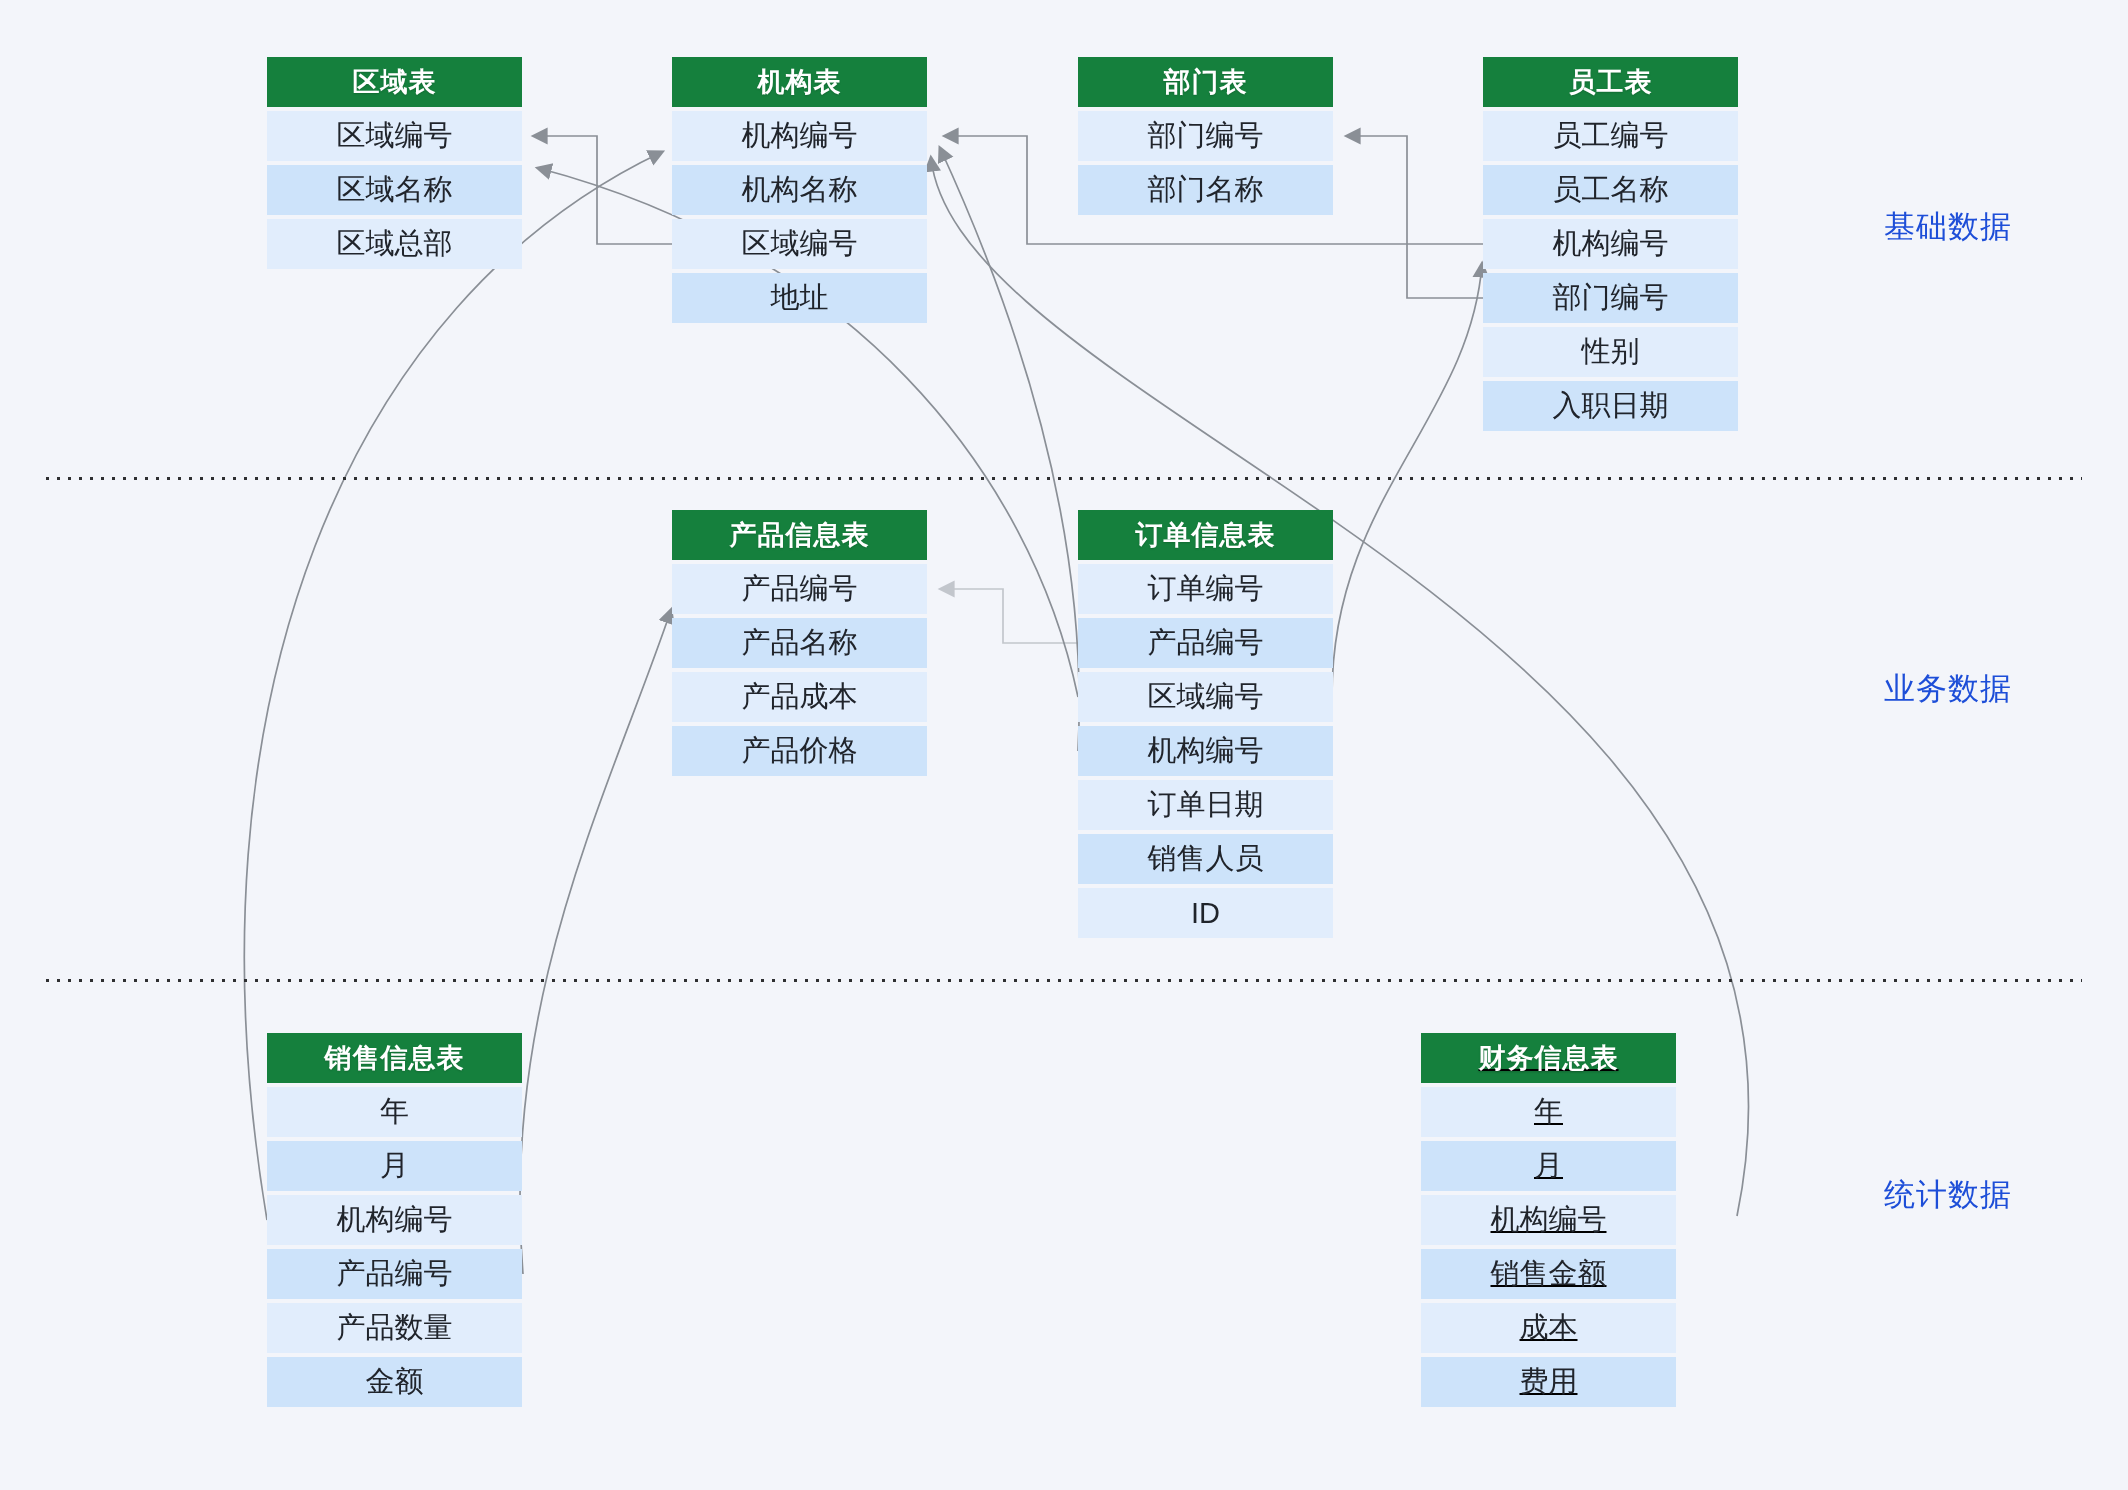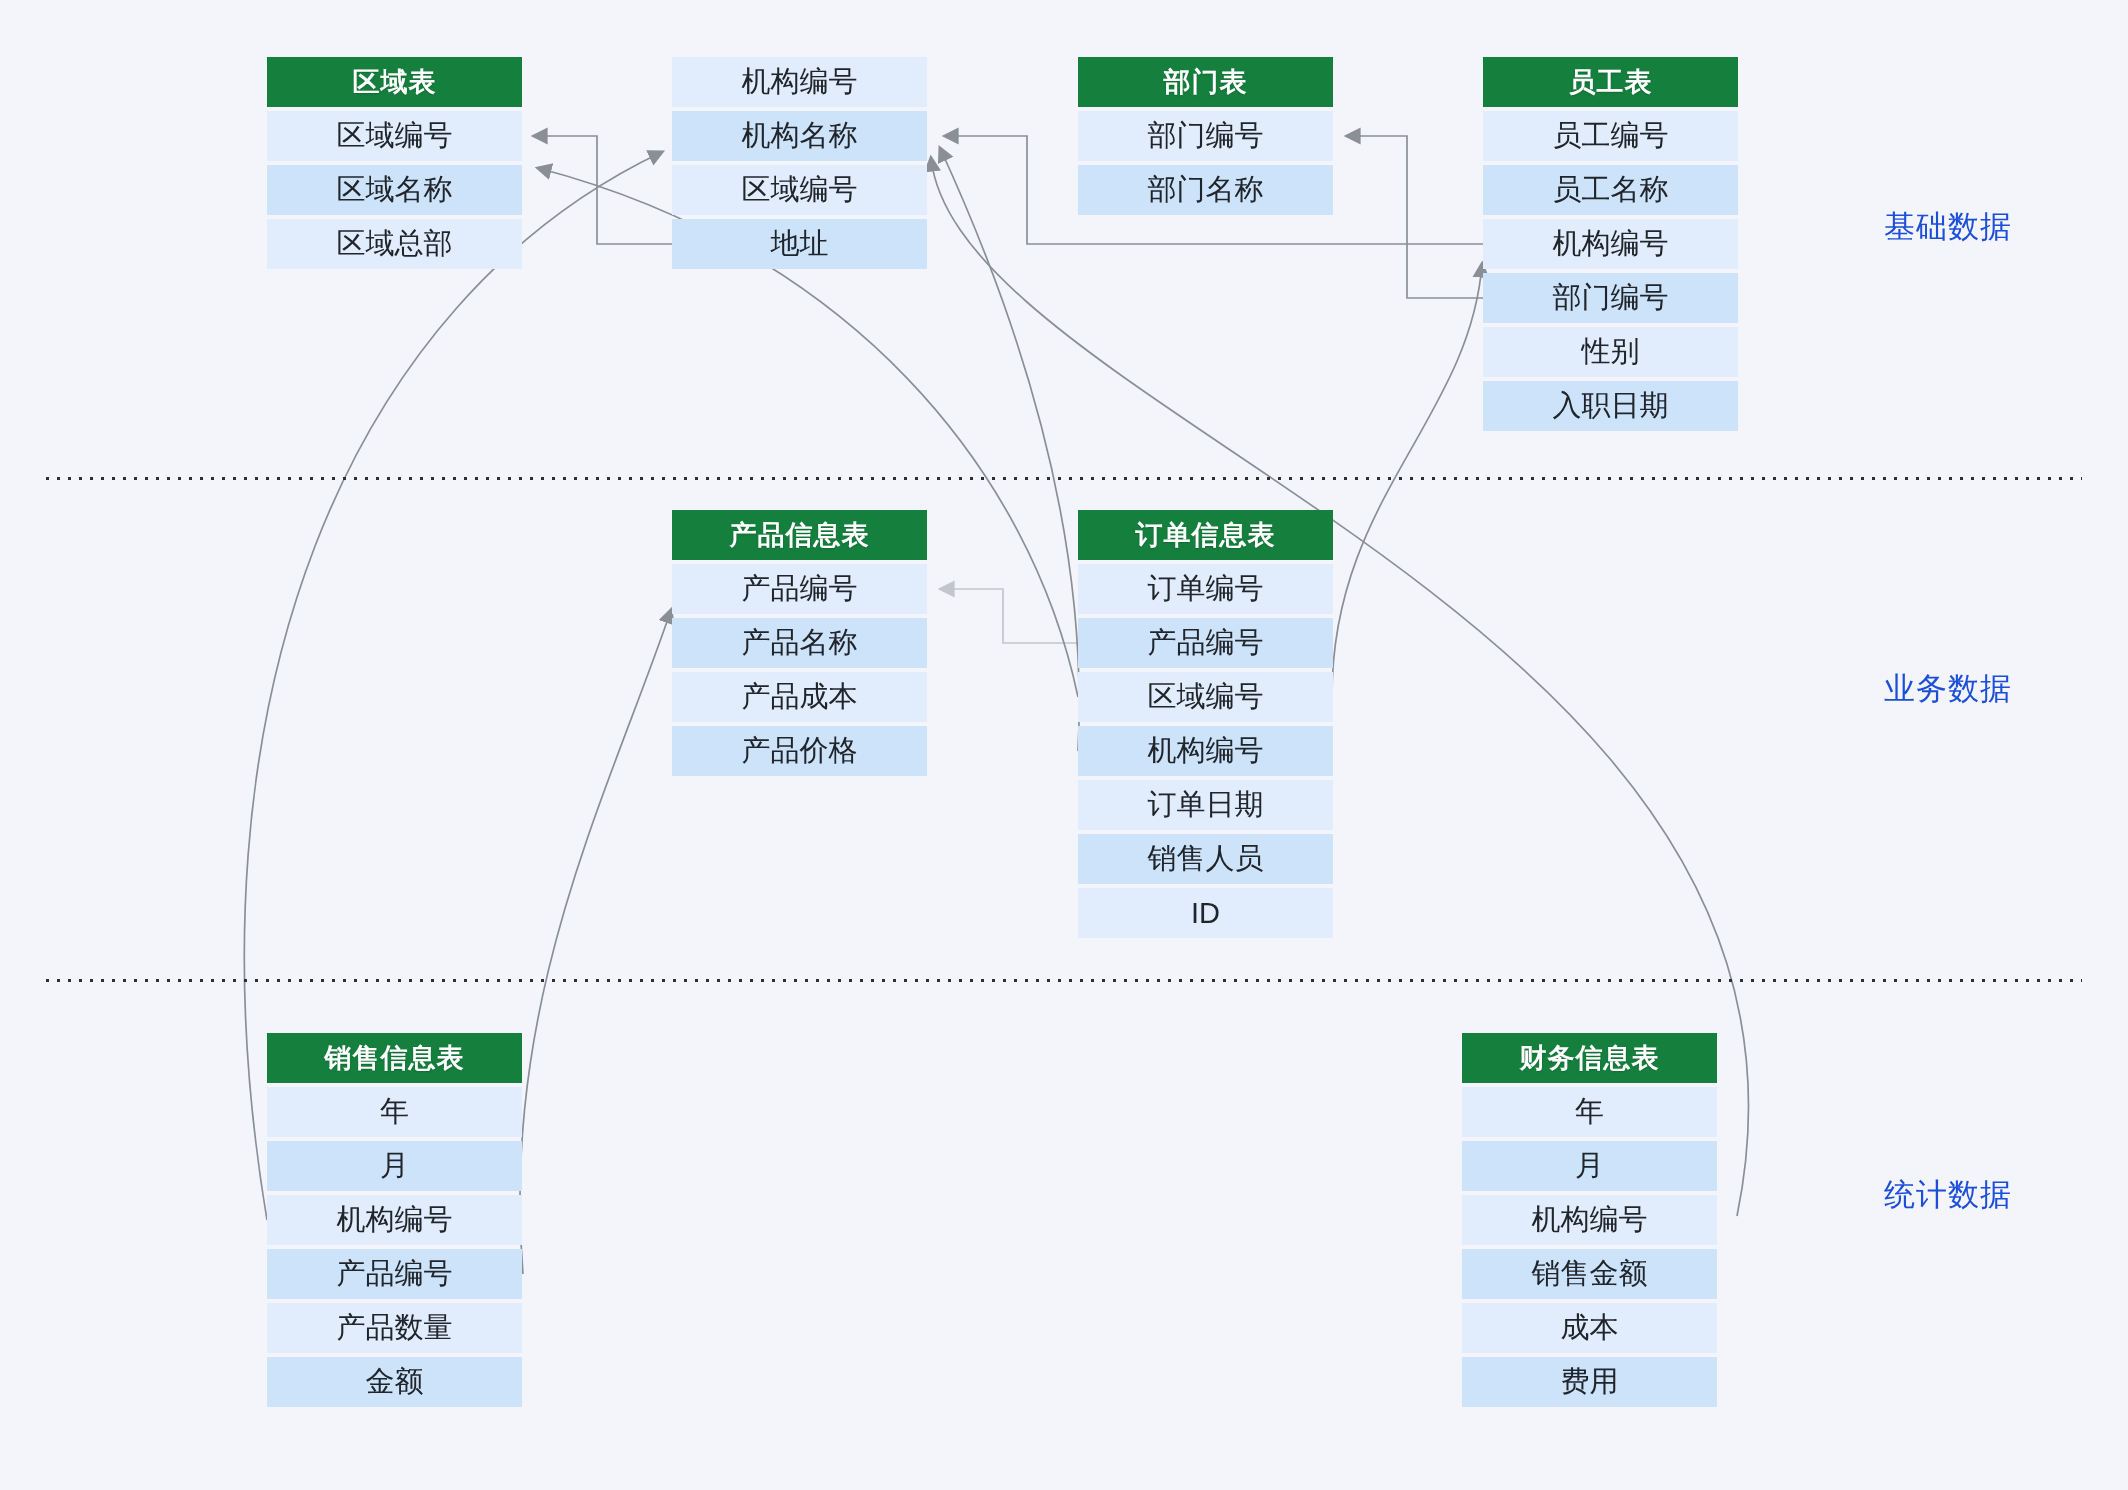--- a/index.html
+++ b/index.html
@@ -75,20 +75,21 @@
   <div class="section-label" style="top:1174px">统计数据</div>
 
   <div id="tables">
       <div class="tbl" style="left: 267px; top: 57px;">
         <div class="hd">区域表</div>
         <div class="row r0">区域编号</div>
         <div class="row r1">区域名称</div>
         <div class="row r0">区域总部</div>
       </div>
       <div class="tbl" style="left: 672px; top: 57px;">
+        <div class="hd">机构表</div>
         <div class="row r0">机构编号</div>
         <div class="row r1">机构名称</div>
         <div class="row r0">区域编号</div>
         <div class="row r1">地址</div>
       </div>
       <div class="tbl" style="left: 1078px; top: 57px;">
         <div class="hd">部门表</div>
         <div class="row r0">部门编号</div>
         <div class="row r1">部门名称</div>
       </div>
@@ -120,21 +121,21 @@
       </div>
       <div class="tbl" style="left: 267px; top: 1033px;">
         <div class="hd">销售信息表</div>
         <div class="row r0">年</div>
         <div class="row r1">月</div>
         <div class="row r0">机构编号</div>
         <div class="row r1">产品编号</div>
         <div class="row r0">产品数量</div>
         <div class="row r1">金额</div>
       </div>
-      <div class="tbl" style="left: 1462px; top: 1033px;">
+      <div class="tbl" style="left: 1421px; top: 1033px; text-decoration: underline;">
         <div class="hd">财务信息表</div>
         <div class="row r0">年</div>
         <div class="row r1">月</div>
         <div class="row r0">机构编号</div>
         <div class="row r1">销售金额</div>
         <div class="row r0">成本</div>
         <div class="row r1">费用</div>
       </div>
     </div>
 

